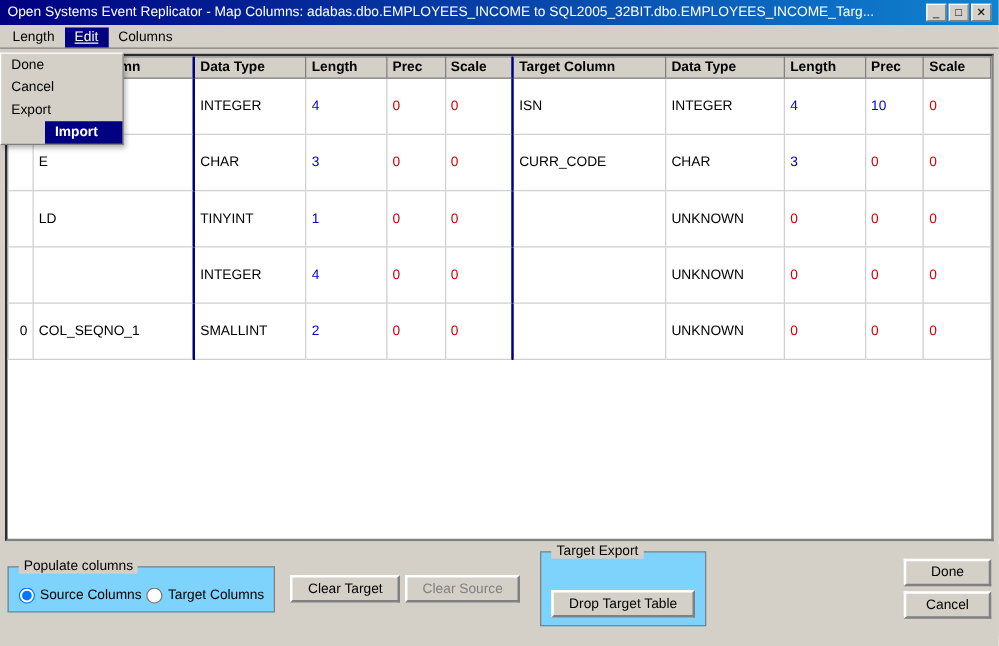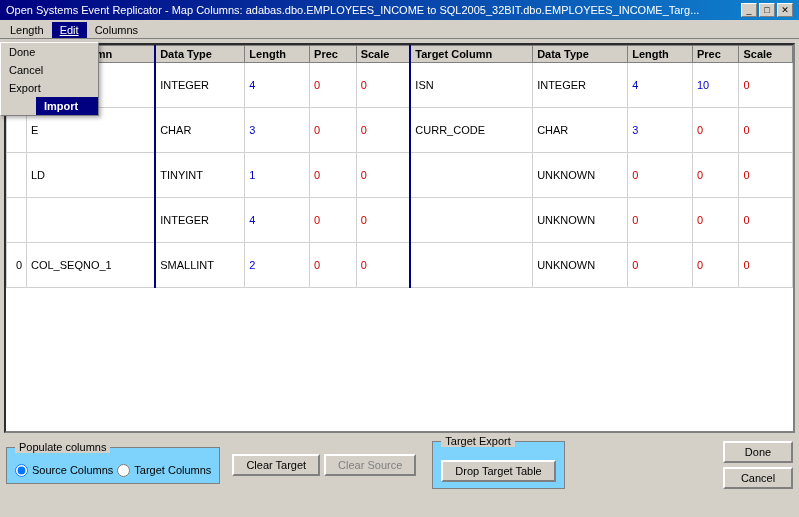--- a/index.html
+++ b/index.html
@@ -288,21 +288,21 @@
       </div>
     </div>
 
     <div style="display:flex; flex-direction:row; gap:4px; margin-left:4px;">
       <button class="win-btn">Clear Target</button>
       <button class="win-btn disabled" disabled="">Clear Source</button>
     </div>
 
     <div class="group-box" style="padding-top: 10px; margin-left: 8px;">
       <span class="group-box-legend">Target Export</span>
-      <button class="win-btn" style="margin-top:8px;">Drop Target Table</button>
+      <button class="win-btn" style="margin-top:20px;">Drop Target Table</button>
     </div>
 
     <div class="spacer"></div>
 
     <div class="right-buttons">
       <button class="win-btn">Done</button>
       <button class="win-btn">Cancel</button>
     </div>
   </div>
 </div>

